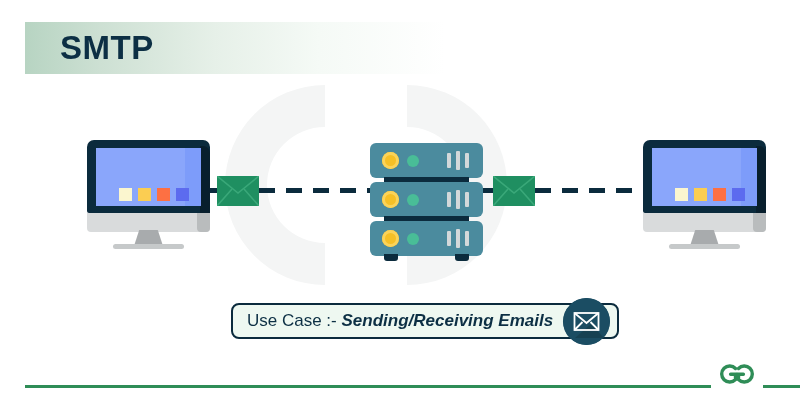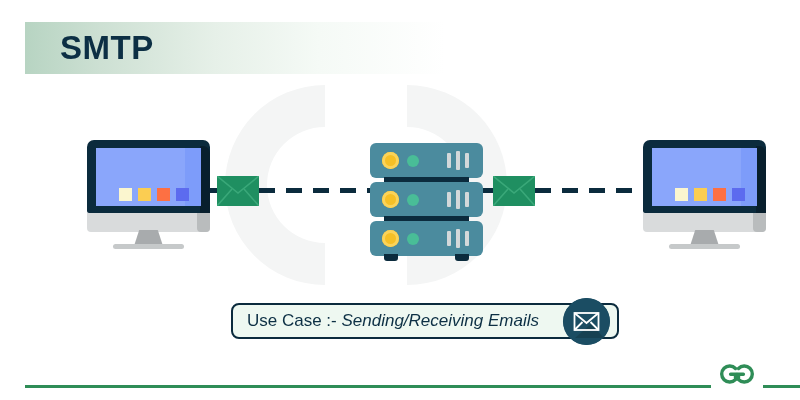--- a/index.html
+++ b/index.html
@@ -164,21 +164,21 @@
   .usecase-text {
     position:absolute;
     left:222px; top:308px;
     width:330px; height:26px;
     line-height:26px;
     font-size:17px;
     color:#0c2f44;
     white-space:nowrap;
   }
   .usecase-text .lead { font-weight:normal; }
-  .usecase-text .strong { font-weight:normal; font-style:italic; }
+  .usecase-text .strong { font-weight:bold; font-style:italic; }
 
   .mail-badge {
     position:absolute;
     left:538px; top:298px;
     width:47px; height:47px;
     border-radius:50%;
     background:#1b4d63;
     overflow:hidden;
   }
 

